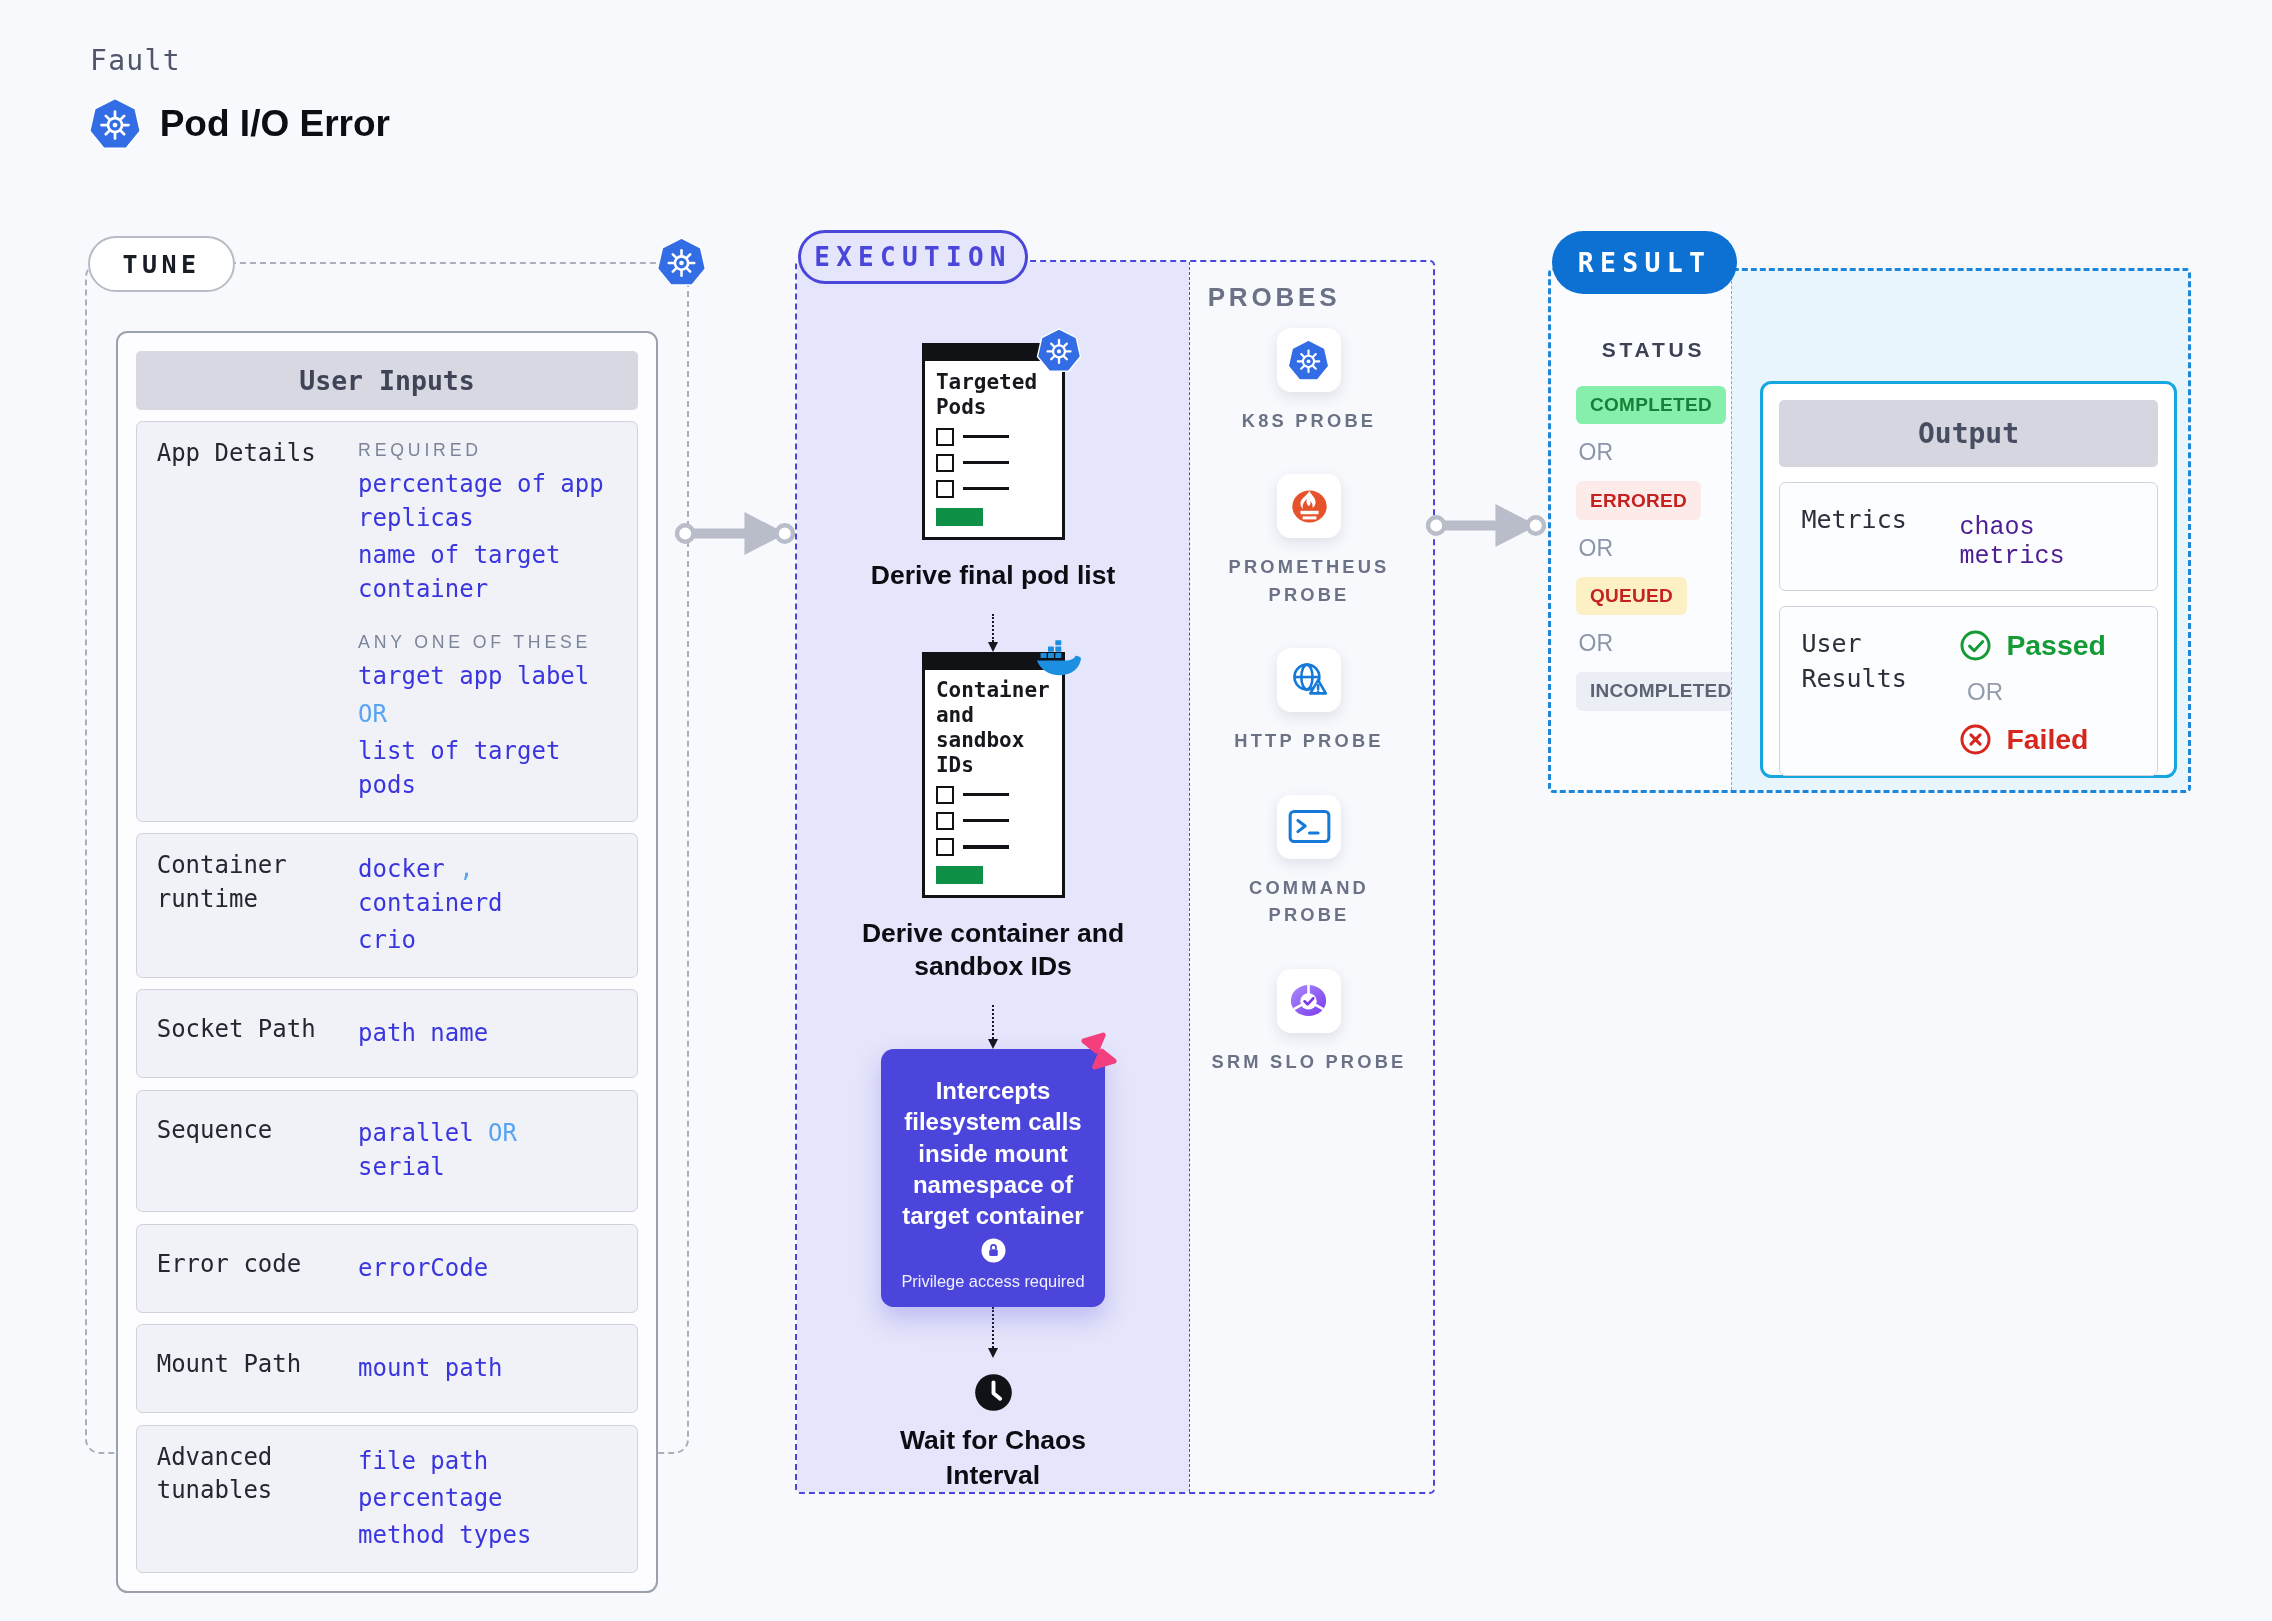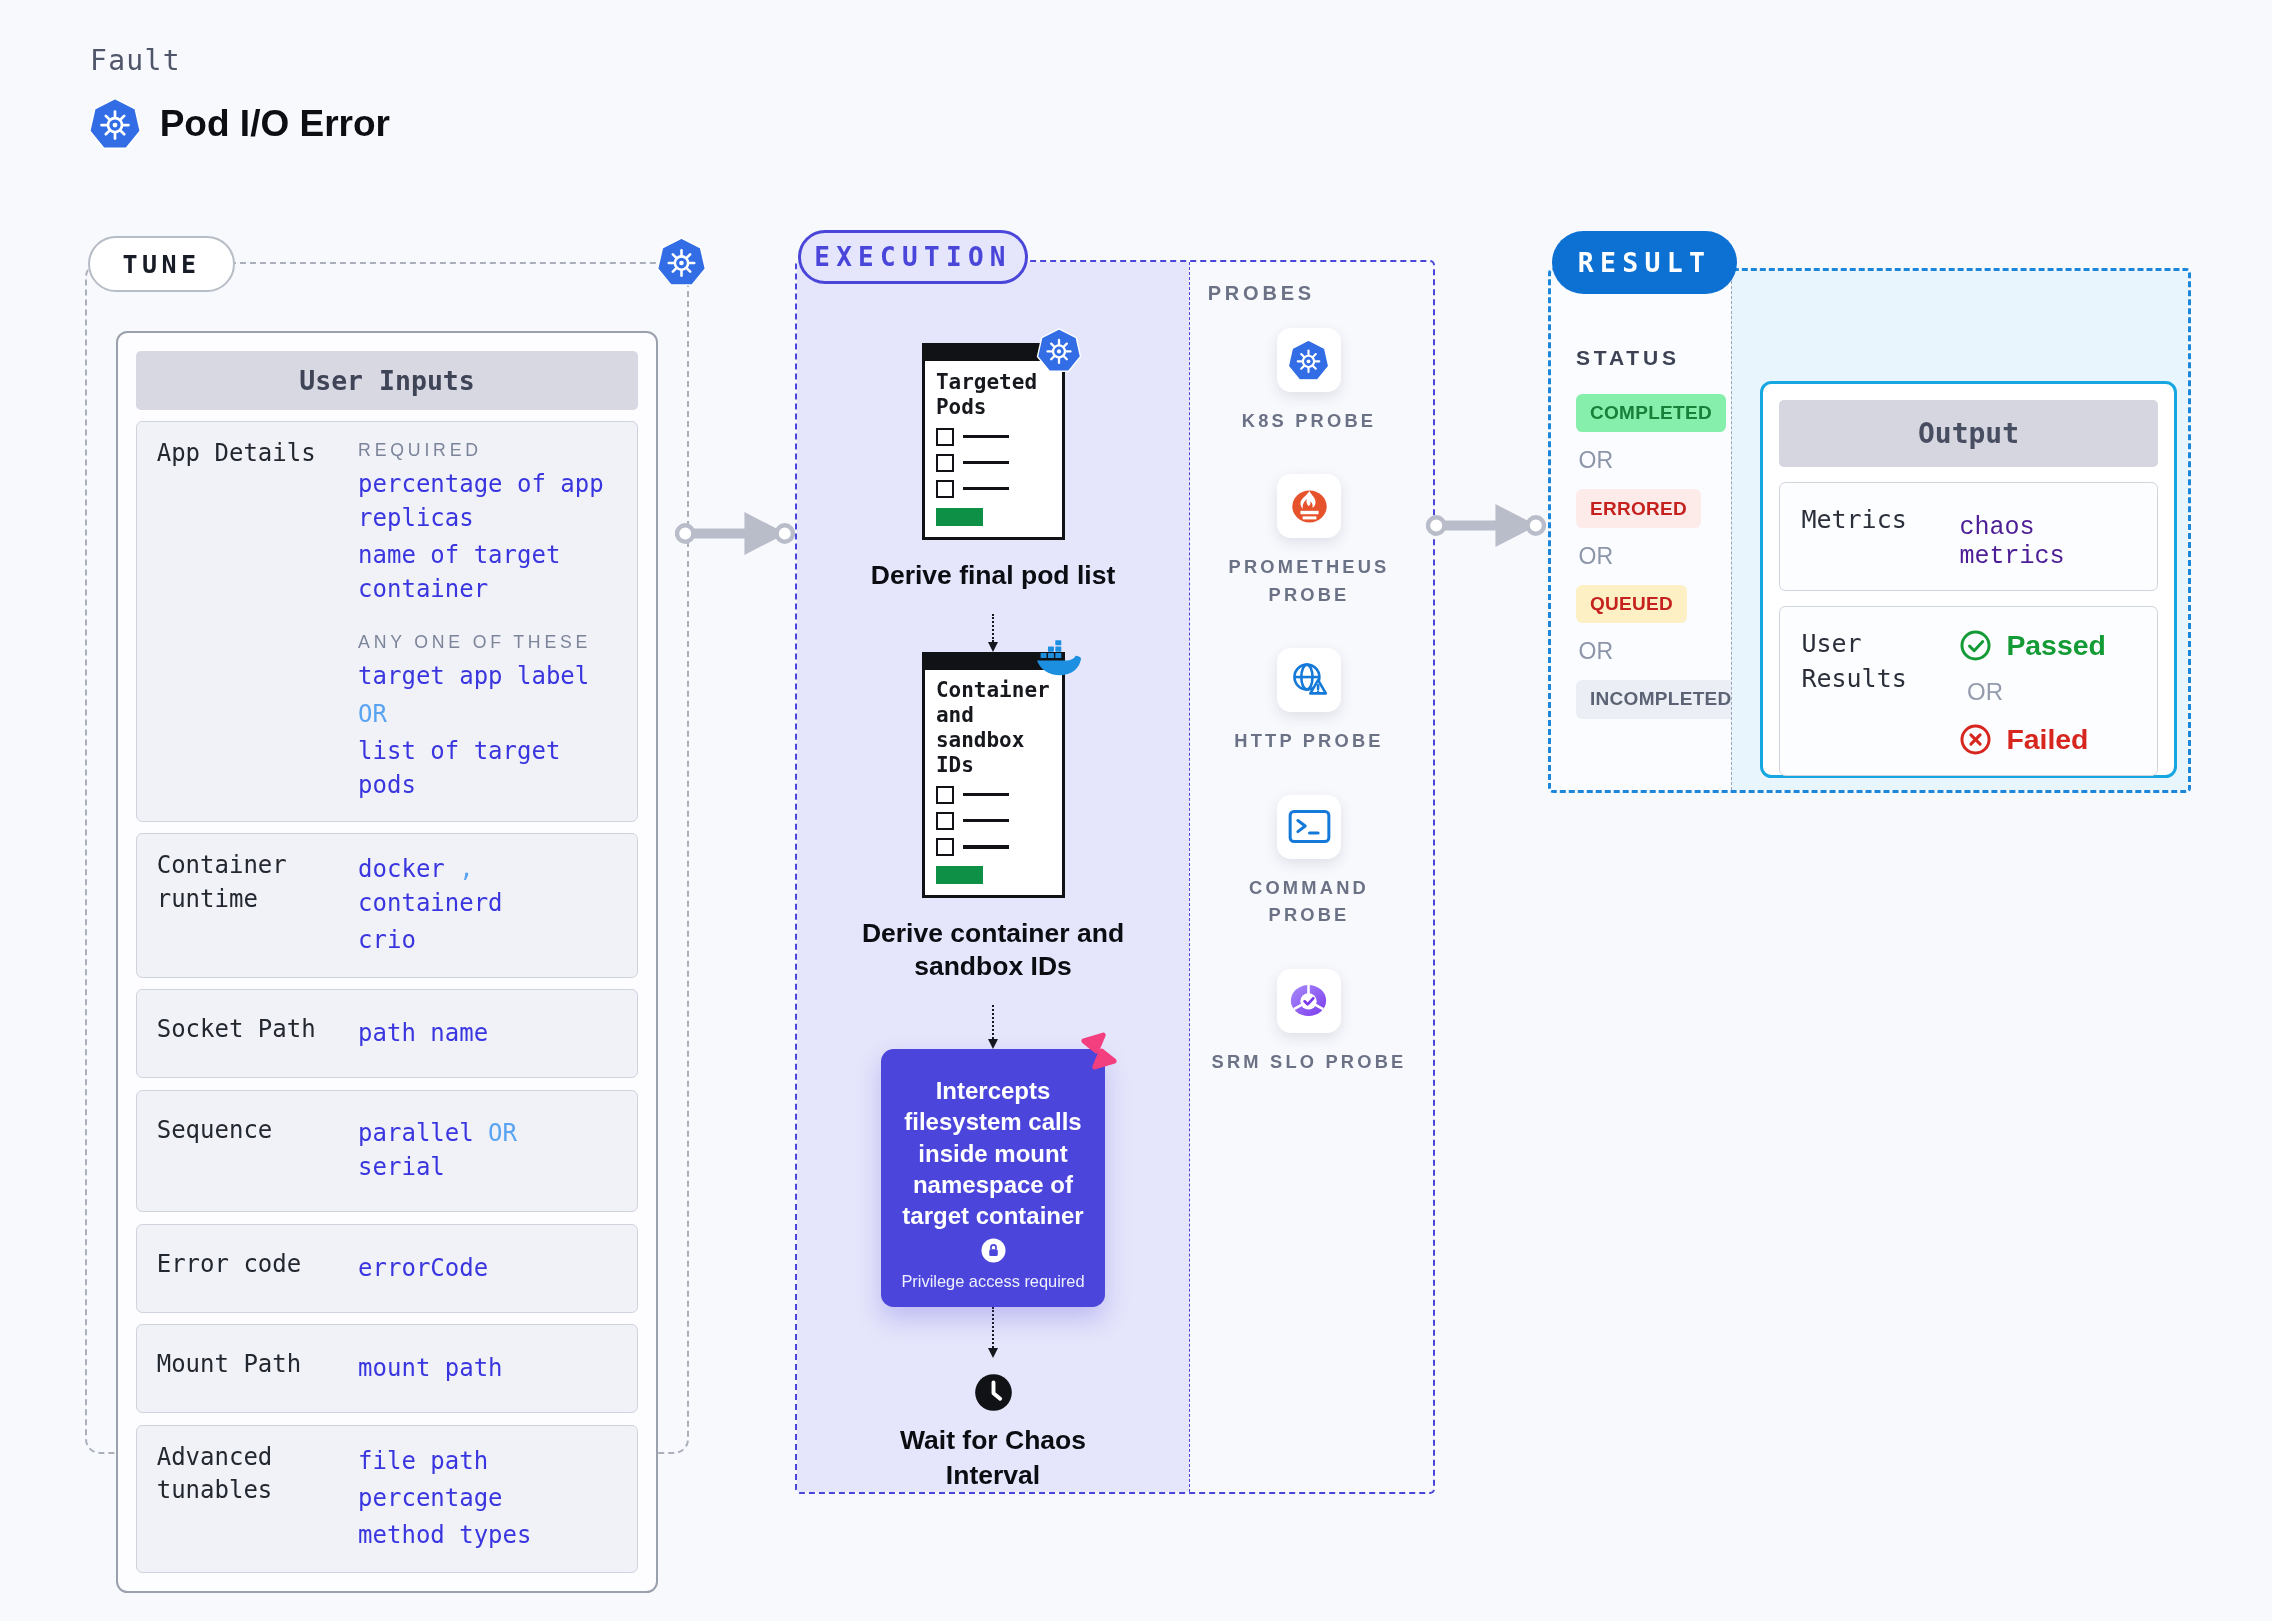--- a/index.html
+++ b/index.html
@@ -66,31 +66,31 @@
   .priv-icon svg{width:100%;height:100%;}
   .priv-text{font-size:16.4px;color:#eef0ff;}
   .pink-icon{position:absolute;top:-19px;right:-15px;width:42px;height:42px;}
   .pink-icon svg{width:100%;height:100%;}
 
   .wait-wrap{margin-top:15px;display:flex;flex-direction:column;align-items:center;}
   .clock-icon{width:39px;height:39px;}
   .wait-caption{margin-top:11.4px;font-size:26.5px;font-weight:bold;color:#0b0d12;text-align:center;line-height:1.3;max-width:190px;}
 
   
-  .probes-label{position:absolute;top:20px;left:17.7px;font-size:20px;font-weight:bold;letter-spacing:3.8px;color:#6b7286;}
+  .probes-label{position:absolute;top:20px;left:17.7px;font-size:26px;font-weight:bold;letter-spacing:3.8px;color:#6b7286;}
   .probes-list{position:absolute;top:66px;left:0;right:5px;display:flex;flex-direction:column;align-items:center;gap:40px;}
   .probe-item{display:flex;flex-direction:column;align-items:center;}
   .probe-card{width:64px;height:64px;background:#ffffff;border-radius:14px;box-shadow:0 5px 14px rgba(40,50,80,.12);display:flex;align-items:center;justify-content:center;}
   .probe-card svg{width:43px;height:43px;}
   .probe-label{margin-top:15px;font-size:18.3px;font-weight:bold;letter-spacing:3.2px;color:#6b7286;text-align:center;line-height:1.5;max-width:196px;}
 
   
   .result-pill{position:absolute;left:1552px;top:231px;width:185px;height:63px;background:#0d70d3;border-radius:34px;display:flex;align-items:center;justify-content:center;font-family:"DejaVu Sans Mono",monospace;font-weight:bold;font-size:26.5px;letter-spacing:6.3px;color:#ffffff;z-index:3;}
   .result-box{position:absolute;left:1548px;top:268px;width:643px;height:525px;border:3.2px dashed #1b86da;border-radius:5px;box-sizing:border-box;overflow:hidden;}
-  .status-area{position:absolute;left:0;top:8px;bottom:0;width:180px;background:#fafcff;padding:67px 0 0 25px;box-sizing:border-box;}
+  .status-area{position:absolute;left:0;top:0;bottom:0;width:180px;background:#fafcff;padding:67px 0 0 25px;box-sizing:border-box;text-align:center;}
   .output-area{position:absolute;left:180px;top:0;bottom:0;right:0;background:#e8f5fd;border-left:1.3px dashed #9aa2b4;}
   .status-heading{font-size:21px;font-weight:bold;letter-spacing:3.8px;color:#3c4254;}
   .badges{margin-top:24px;display:flex;flex-direction:column;align-items:flex-start;}
   .badge{font-size:19px;font-weight:bold;letter-spacing:0.3px;padding:8.2px 14px;border-radius:6.3px;white-space:nowrap;}
   .or-sep{font-size:23px;color:#8d95a8;margin:15px 2.5px;}
 
   .output-card{position:absolute;left:28px;top:110px;width:417px;height:397px;background:#ffffff;border:3.2px solid #16a7e1;border-radius:11.4px;padding:16.4px;box-sizing:border-box;display:flex;flex-direction:column;}
   .out-header{height:67px;flex:none;background:#d5d6e0;border-radius:5px;display:flex;align-items:center;justify-content:center;font-family:"DejaVu Sans Mono",monospace;font-weight:bold;font-size:28px;color:#484e61;}
   .out-row{margin-top:15px;border:1.3px solid #cfd3dd;border-radius:6.3px;background:#fcfdff;padding:19px 21px;display:flex;box-sizing:border-box;}
   .out-row.grow{flex:1;}

